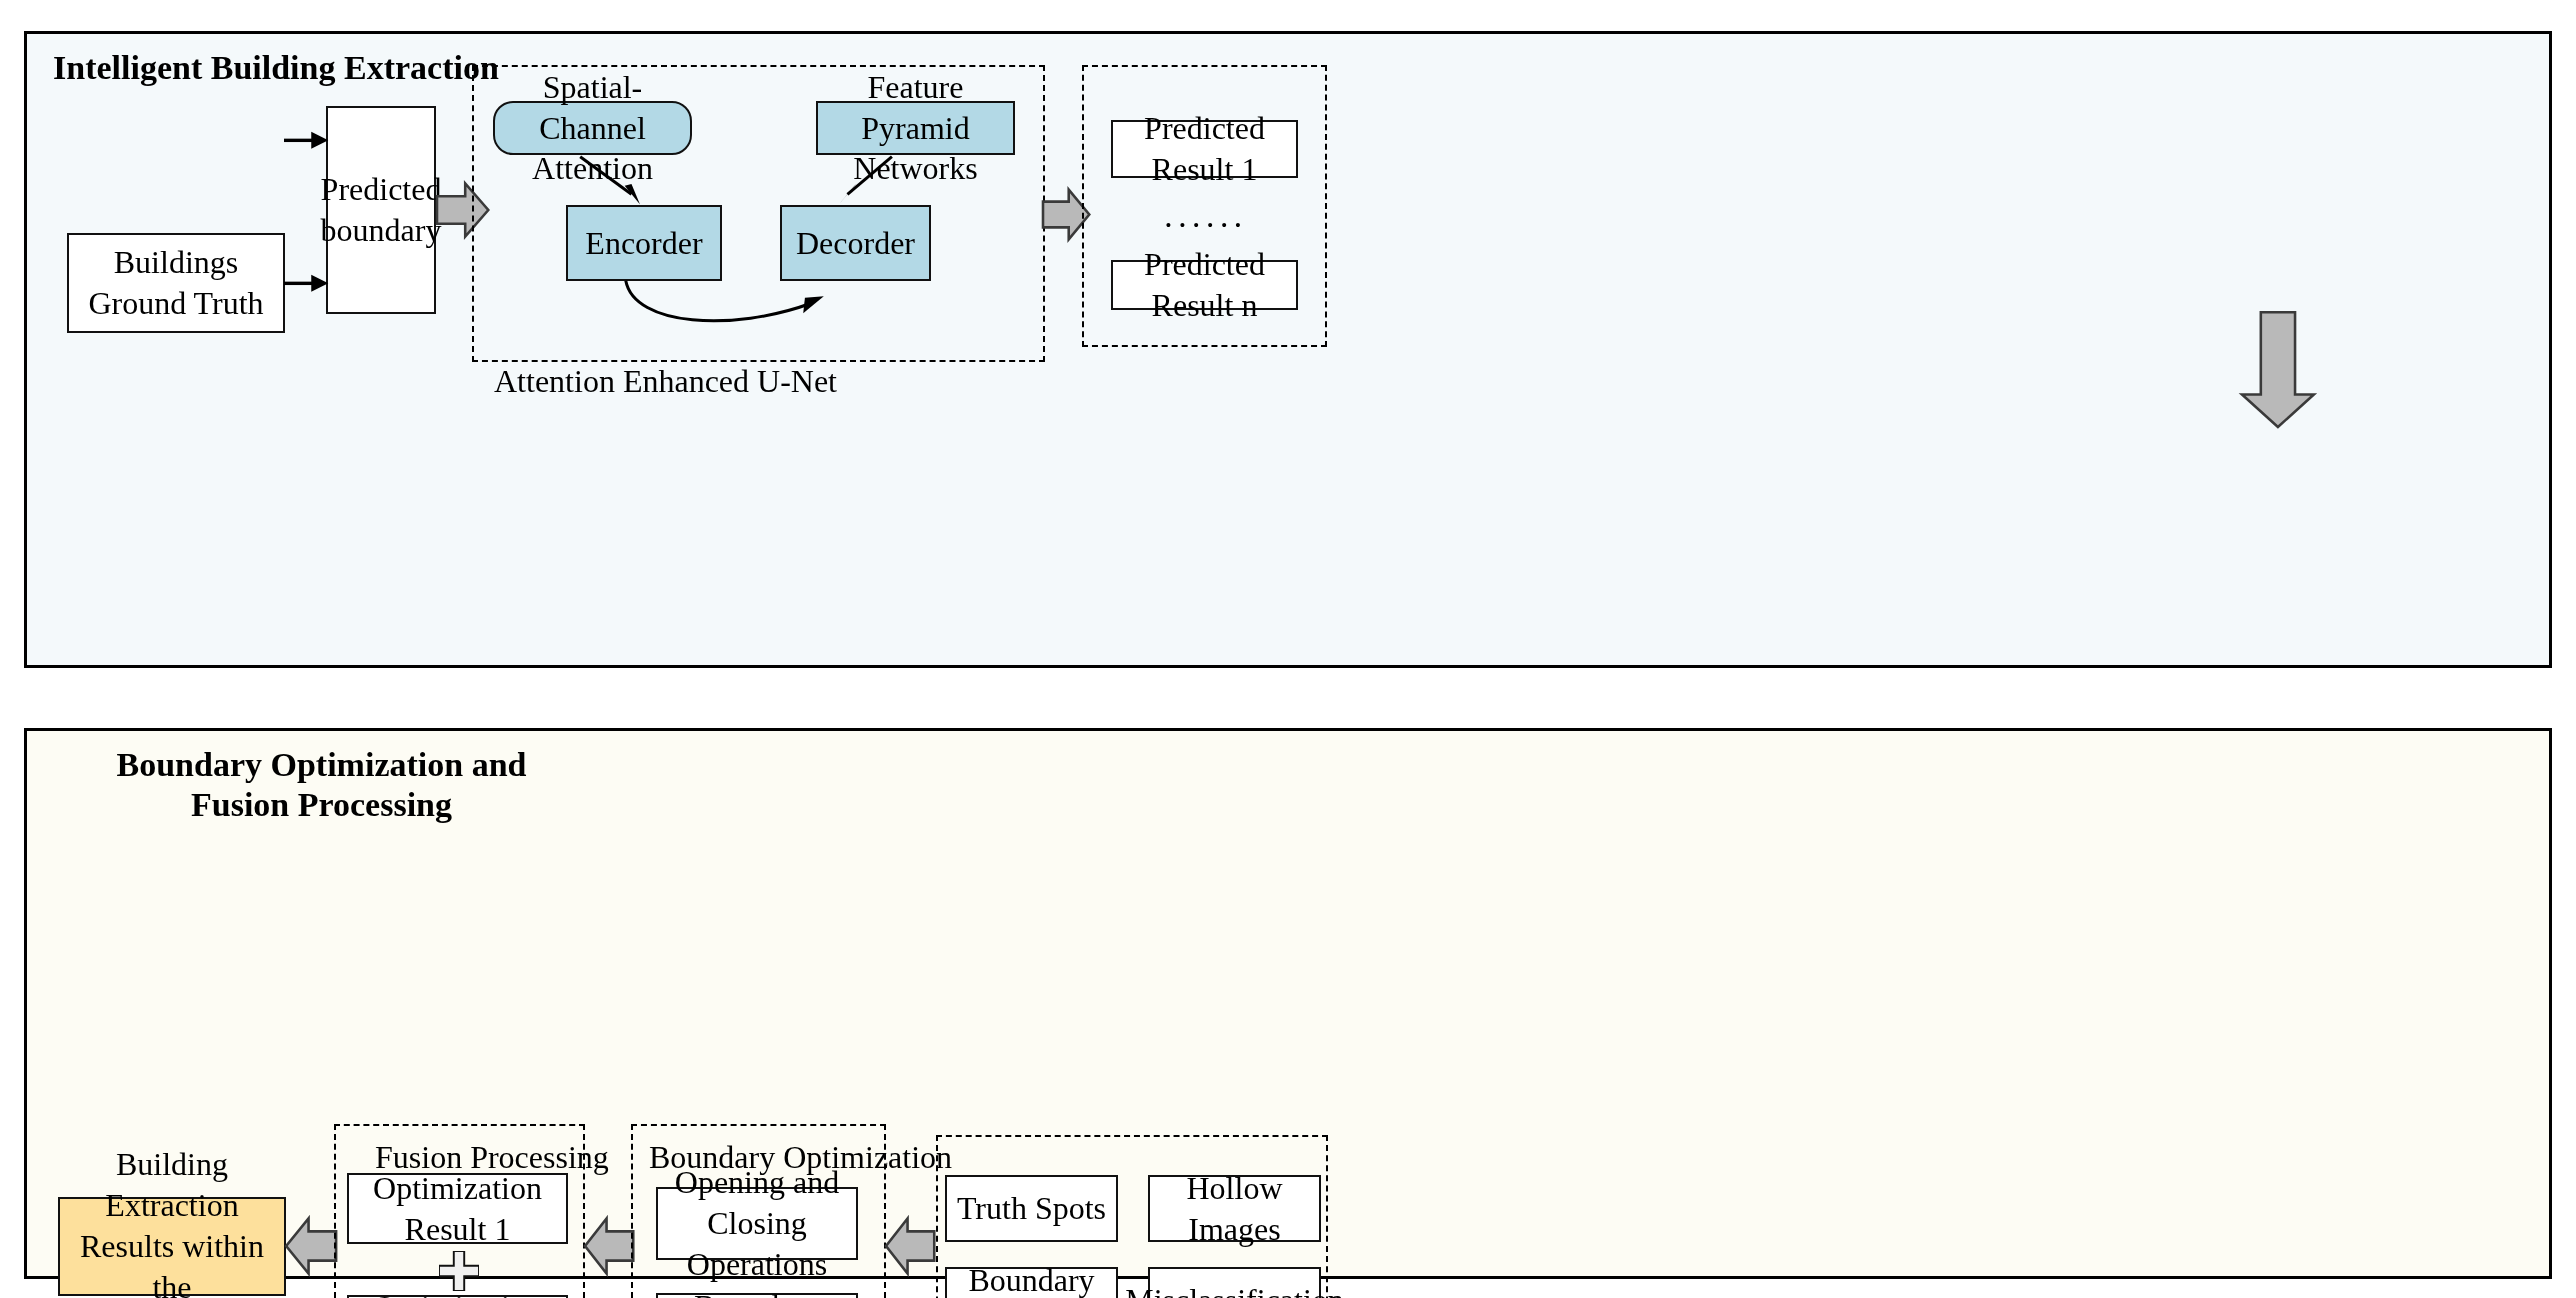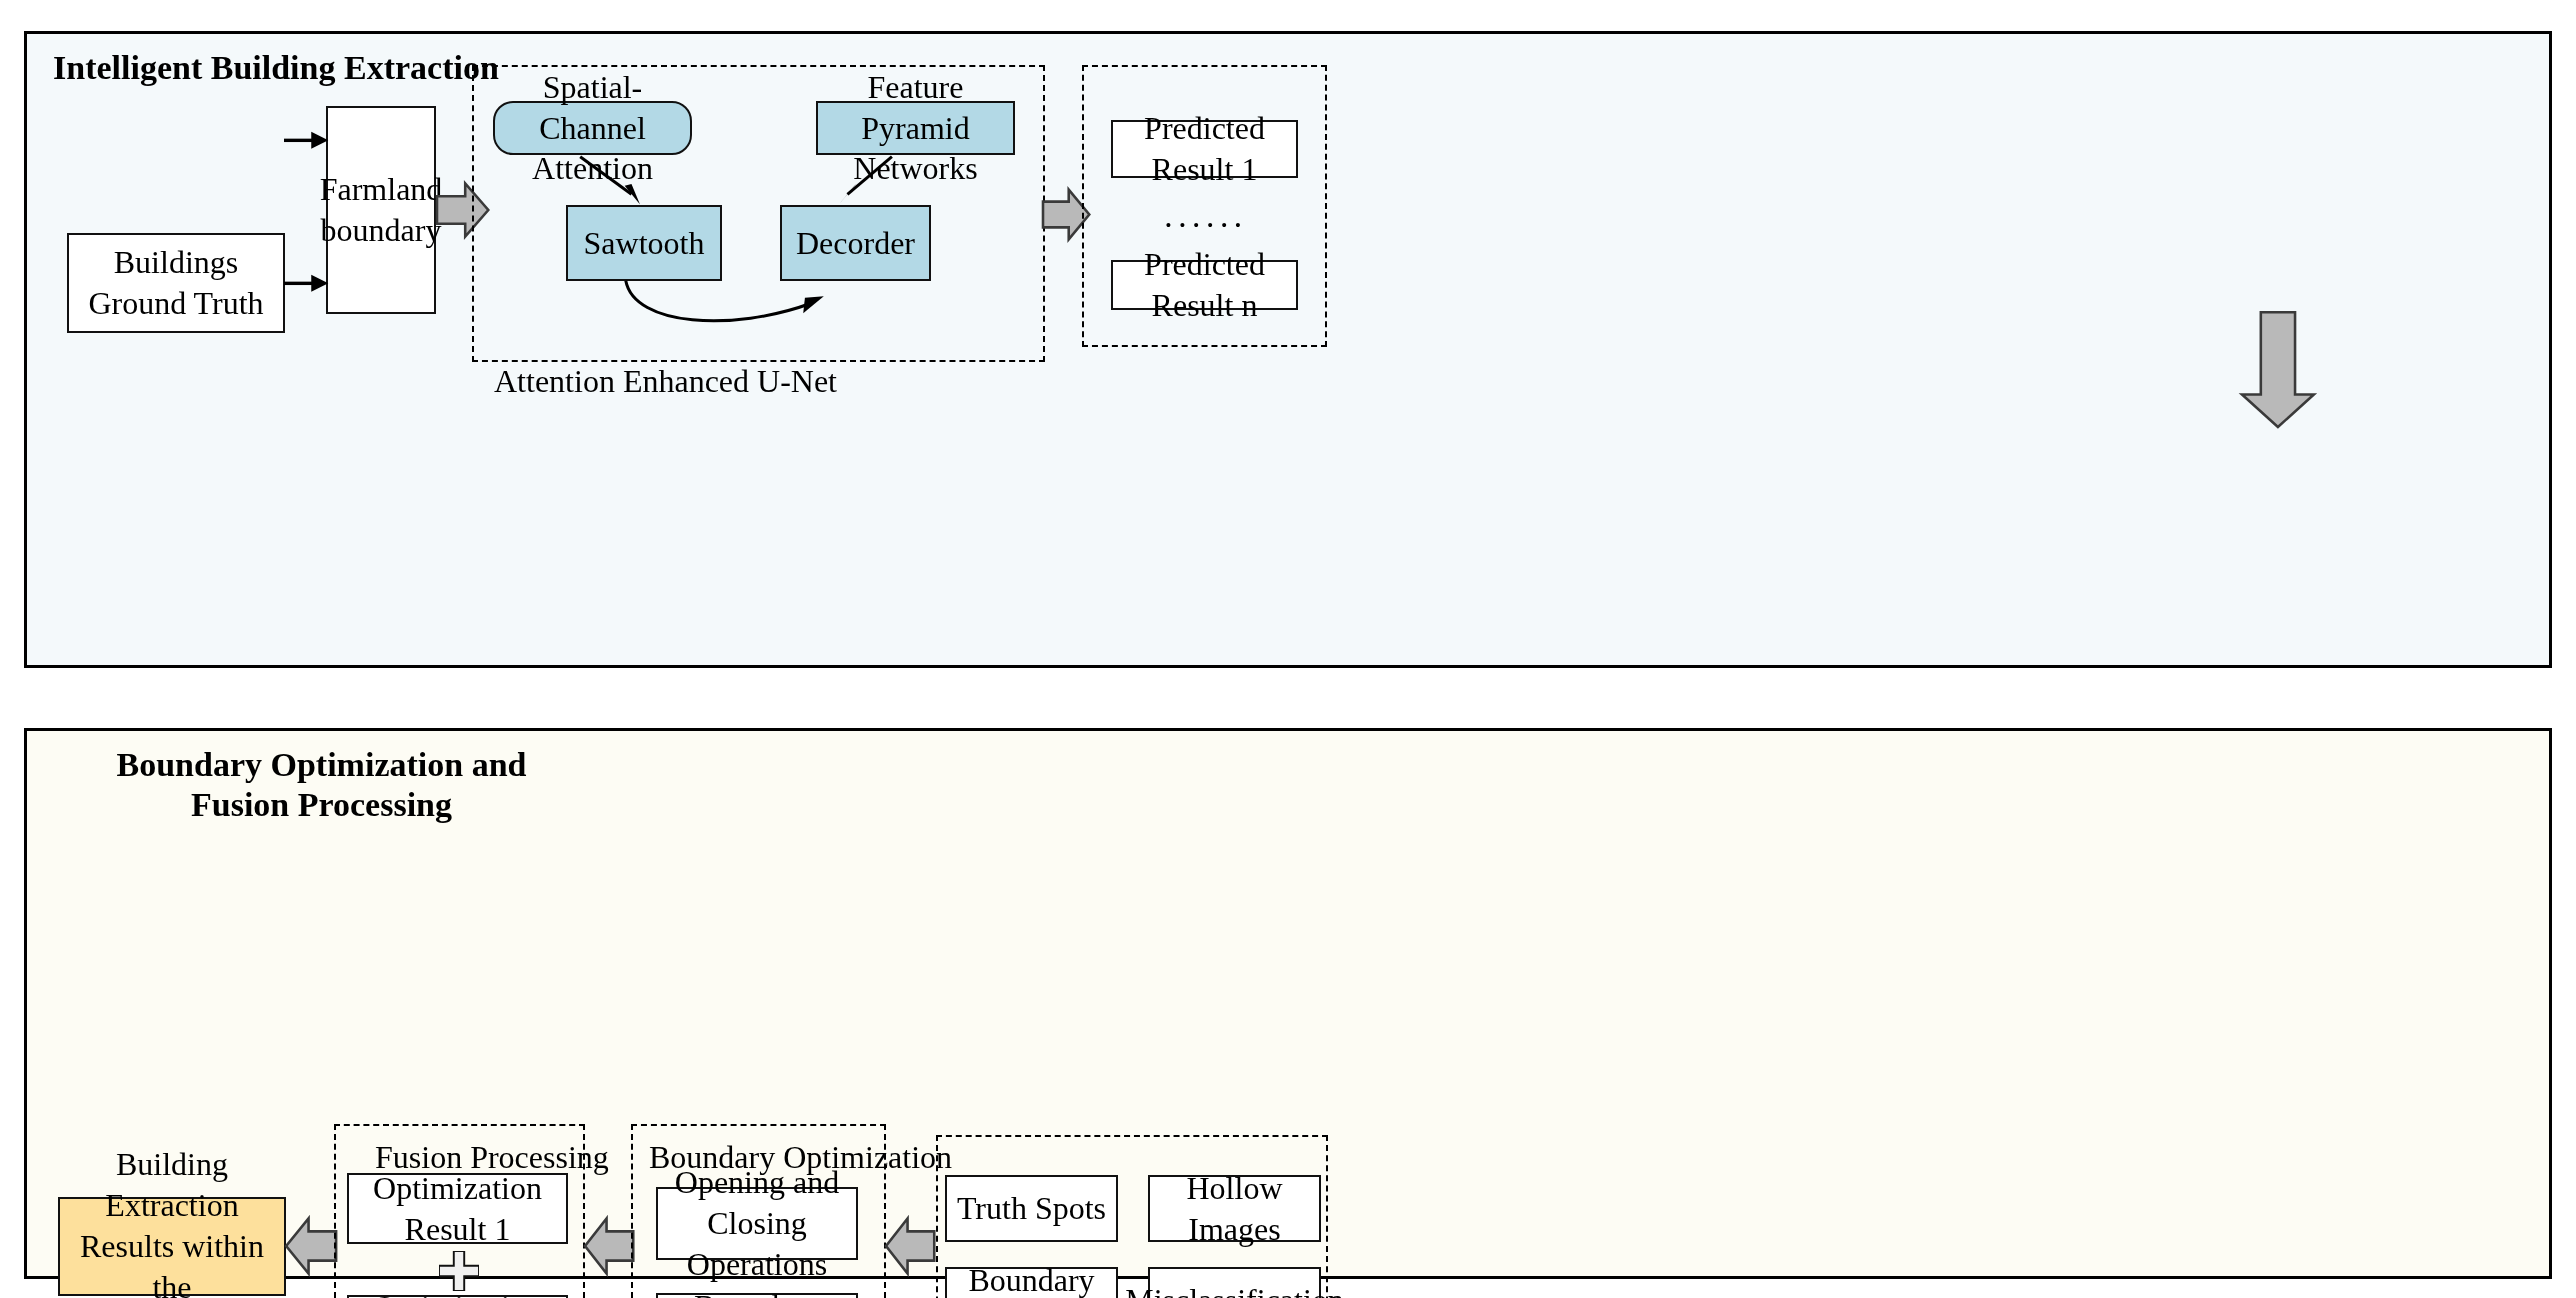--- a/index.html
+++ b/index.html
@@ -150,21 +150,21 @@
 <div id="stage">
 
   <div class="panel" id="panel-top">
 
     <div class="panel-title" id="title-top">Intelligent Building Extraction</div>
 
 
     <div class="box" id="box-groundtruth">Buildings
 Ground Truth</div>
 
-    <div class="box" id="box-farmland">Farmland
+    <div class="box" id="box-farmland">Predicted
 boundary</div>
 
     <svg class="arrow-svg" style="left:257px; top:96px; width:46px; height:20.7px;" viewBox="0 0 54 24" width="46" height="20.7">
       <line class="blk-line" x1="0" y1="12" x2="34" y2="12"></line>
       <polygon class="blk-fill" points="32,2 52,12 32,22"></polygon>
     </svg>
 
     <svg class="arrow-svg" style="left:257px; top:239px; width:46px; height:20.7px;" viewBox="0 0 54 24" width="46" height="20.7">
       <line class="blk-line" x1="0" y1="12" x2="34" y2="12"></line>
       <polygon class="blk-fill" points="32,2 52,12 32,22"></polygon>
@@ -176,21 +176,21 @@
 
     <div class="dashgroup" id="group-unet"></div>
     <div class="group-label" id="label-unet">Attention Enhanced U-Net</div>
 
     <div class="box blue" id="box-spatial">Spatial-Channel
 Attention</div>
 
     <div class="box blue" id="box-fpn">Feature Pyramid
 Networks</div>
 
-    <div class="box blue" id="box-encorder">Sawtooth</div>
+    <div class="box blue" id="box-encorder">Encorder</div>
 
     <div class="box blue" id="box-decorder">Decorder</div>
 
     <svg class="arrow-svg" style="left:551px; top:121px; width:95px; height:53px;" viewBox="0 0 110 62" width="95" height="53">
       <line class="thin-line" x1="2" y1="2" x2="62" y2="46"></line>
       <polygon class="blk-fill" points="54,36 72,58 62,34"></polygon>
     </svg>
 
     <svg class="arrow-svg" style="left:808px; top:121px; width:95px; height:53px;" viewBox="0 0 110 62" width="95" height="53">
       <line class="thin-line" x1="66" y1="2" x2="14" y2="46"></line>

